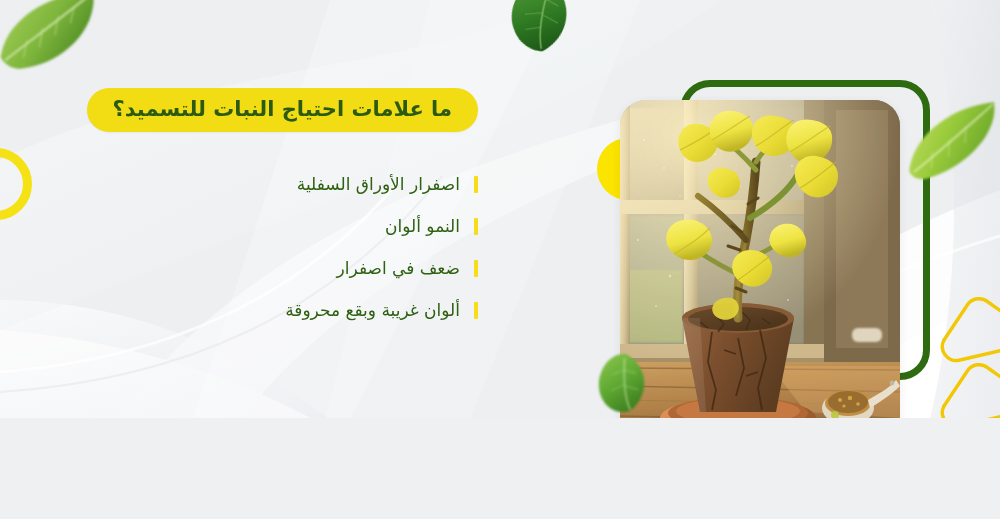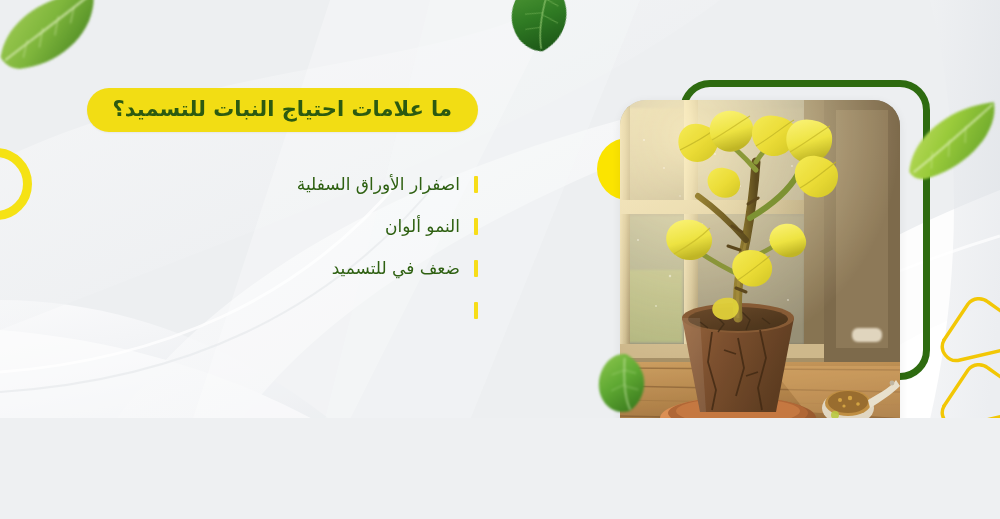--- a/index.html
+++ b/index.html
@@ -163,25 +163,26 @@
       <span class="item-text">اصفرار الأوراق السفلية</span>
     </div>
 
     <div class="list-item">
       <span class="bullet"></span>
       <span class="item-text">النمو ألوان</span>
     </div>
 
     <div class="list-item">
       <span class="bullet"></span>
-      <span class="item-text">ضعف في للتسميد</span>
+      <span class="item-text">ضعف في اصفرار</span>
     </div>
 
     <div class="list-item">
       <span class="bullet"></span>
+      <span class="item-text">ألوان غريبة وبقع محروقة</span>
     </div>
 
   </div>
 
   <div class="photo-wrap">
 
     <div class="photo-border"></div>
 
     <div class="photo">
       <svg viewBox="0 0 280 350" preserveAspectRatio="xMidYMid slice">

